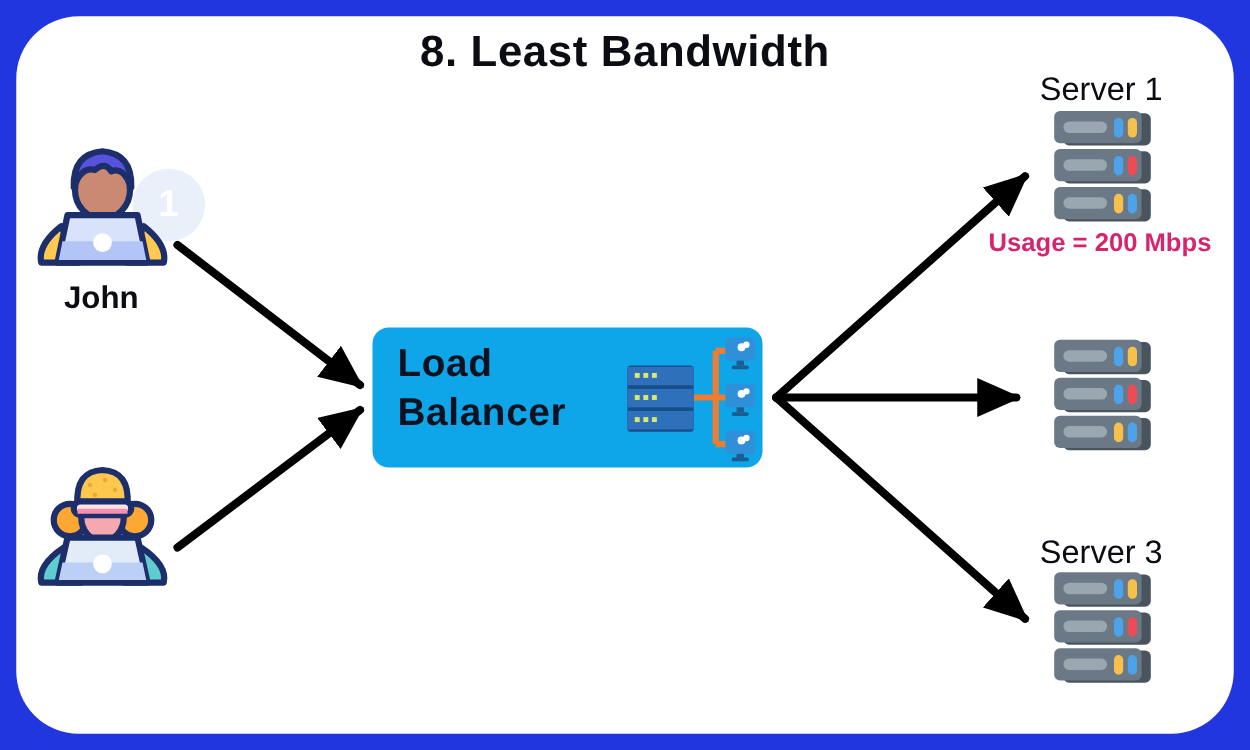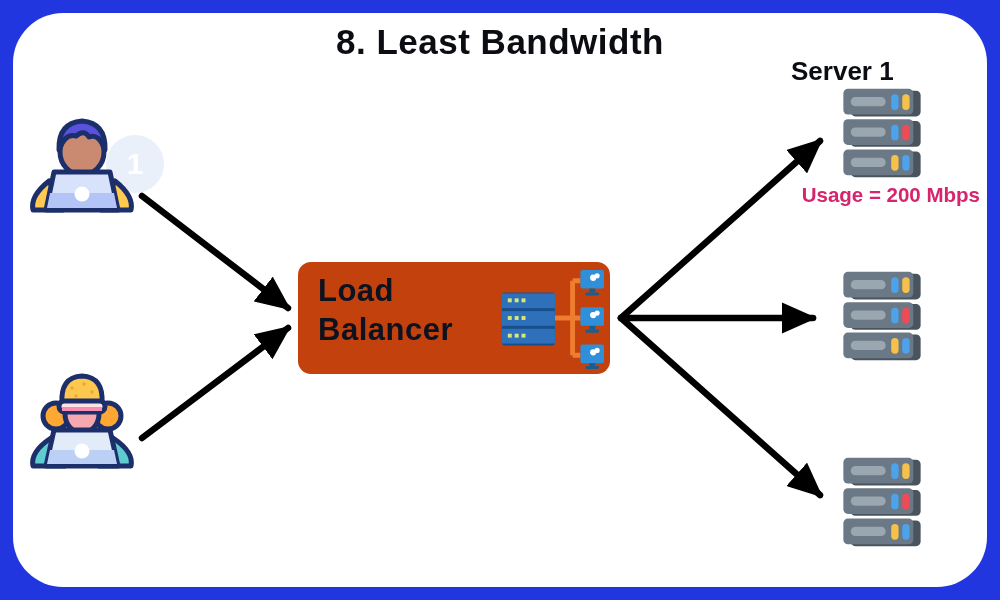--- a/index.html
+++ b/index.html
@@ -3,24 +3,24 @@
 <meta charset="utf-8">
 <style>
   html,body{margin:0;padding:0;}
   body{width:1000px;height:600px;font-family:"Liberation Sans",sans-serif;}
   .frame{position:relative;width:1000px;height:600px;background:#2236e0;overflow:hidden;}
   .inner{position:absolute;left:13px;top:13px;right:13px;bottom:13px;background:#ffffff;border-radius:50px;}
   .abs{position:absolute;}
   .title{left:0;top:22px;width:1000px;text-align:center;font-size:35px;font-weight:800;color:#0b0d12;letter-spacing:.5px;}
   .client-label{width:130px;text-align:center;font-size:25px;font-weight:800;color:#0b0d12;}
   .badge{left:106px;top:135px;width:58px;height:58px;border-radius:50%;background:#e9f0fa;color:#ffffff;display:flex;align-items:center;justify-content:center;font-size:30px;font-weight:800;}
-  .lb-box{left:298px;top:262px;width:312px;height:112px;background:#c2410c;border-radius:13px;}
+  .lb-box{left:298px;top:262px;width:312px;height:112px;background:#0ea5e9;border-radius:13px;}
   .lb-label{left:20px;top:9px;width:165px;font-size:31px;font-weight:800;line-height:39px;color:#0c1220;letter-spacing:.5px;}
-  .server-title{width:180px;text-align:left;font-size:26px;font-weight:700;color:#0b0d12;}
-  .usage{width:200px;text-align:right;font-size:20.5px;font-weight:800;color:#d6256e;}
+  .server-title{width:180px;text-align:center;font-size:26px;font-weight:400;color:#0b0d12;}
+  .usage{width:200px;text-align:center;font-size:20.5px;font-weight:800;color:#d6256e;}
   .arrows{left:0;top:0;pointer-events:none;}
   svg{display:block;}
 </style>
 </head>
 <body>
 
 <div class="frame">
   <div class="inner"></div>
 
   <div class="abs title">8. Least Bandwidth</div>
@@ -45,20 +45,21 @@
     <g stroke="#1d2f6b" stroke-width="5" stroke-linejoin="round">
       <path d="M7,100 Q4,86 23,71 L37,100 Z" fill="#ffca4f"></path>
       <path d="M105,100 Q108,86 89,71 L75,100 Z" fill="#ffca4f"></path>
       <ellipse cx="56" cy="42" rx="22" ry="23" fill="#c98a71"></ellipse>
       <path d="M33,40 Q32,13 56,11 Q80,13 79,40 Q73,23 63,27 Q58,19 50,26 Q39,23 33,40 Z" fill="#5952dc"></path>
       <path d="M28,62 L84,62 L92,100 L20,100 Z" fill="#d9e2fb"></path>
     </g>
     <path d="M24,83 L88,83 L91,98 L21,98 Z" fill="#b3c5f6"></path>
     <circle cx="56" cy="84" r="7.5" fill="#ffffff"></circle>
   </svg>
+  <div class="abs client-label" style="left:16px;top:224px">John</div>
 
   <svg class="abs" style="left:26px;top:366px" width="112" height="106" viewBox="0 0 112 106">
     <g stroke="#1d2f6b" stroke-width="5" stroke-linejoin="round">
       <path d="M7,100 Q4,86 25,72 L39,100 Z" fill="#5fccd0"></path>
       <path d="M105,100 Q108,86 87,72 L73,100 Z" fill="#5fccd0"></path>
       <circle cx="30" cy="50" r="13" fill="#ffa733"></circle>
       <circle cx="82" cy="50" r="13" fill="#ffa733"></circle>
       <ellipse cx="56" cy="48" rx="17" ry="19" fill="#f6a8b0"></ellipse>
     </g>
     <path d="M40,40 Q56,34 72,40 L72,48 Q56,42 40,48 Z" fill="#fce4e6"></path>
@@ -152,20 +153,21 @@
       <rect x="60" y="41" width="8" height="17" rx="4" fill="#4da3ea"></rect>
         <rect x="72" y="41" width="8" height="17" rx="4" fill="#ef4b57"></rect>
       <rect x="16" y="70" width="76" height="28" rx="5" fill="#49545f"></rect>
         <rect x="8" y="68" width="76" height="28" rx="5" fill="#6b7986"></rect>
       <rect x="16" y="77" width="38" height="10" rx="5" fill="#9aa6b0"></rect>
       <rect x="60" y="74" width="8" height="17" rx="4" fill="#f6c14b"></rect>
         <rect x="72" y="74" width="8" height="17" rx="4" fill="#4da3ea"></rect>
     </g>
   </svg>
 
+  <div class="abs server-title" style="left:791px;top:426px">Server 3</div>
   <svg class="abs" style="left:836px;top:455px" width="92" height="94" viewBox="0 0 100 100">
     <g>
       <rect x="16" y="4" width="76" height="28" rx="5" fill="#49545f"></rect>
         <rect x="8" y="2" width="76" height="28" rx="5" fill="#6b7986"></rect>
       <rect x="16" y="11" width="38" height="10" rx="5" fill="#9aa6b0"></rect>
       <rect x="60" y="8" width="8" height="17" rx="4" fill="#4da3ea"></rect>
         <rect x="72" y="8" width="8" height="17" rx="4" fill="#f6c14b"></rect>
       <rect x="16" y="37" width="76" height="28" rx="5" fill="#49545f"></rect>
         <rect x="8" y="35" width="76" height="28" rx="5" fill="#6b7986"></rect>
       <rect x="16" y="44" width="38" height="10" rx="5" fill="#9aa6b0"></rect>

